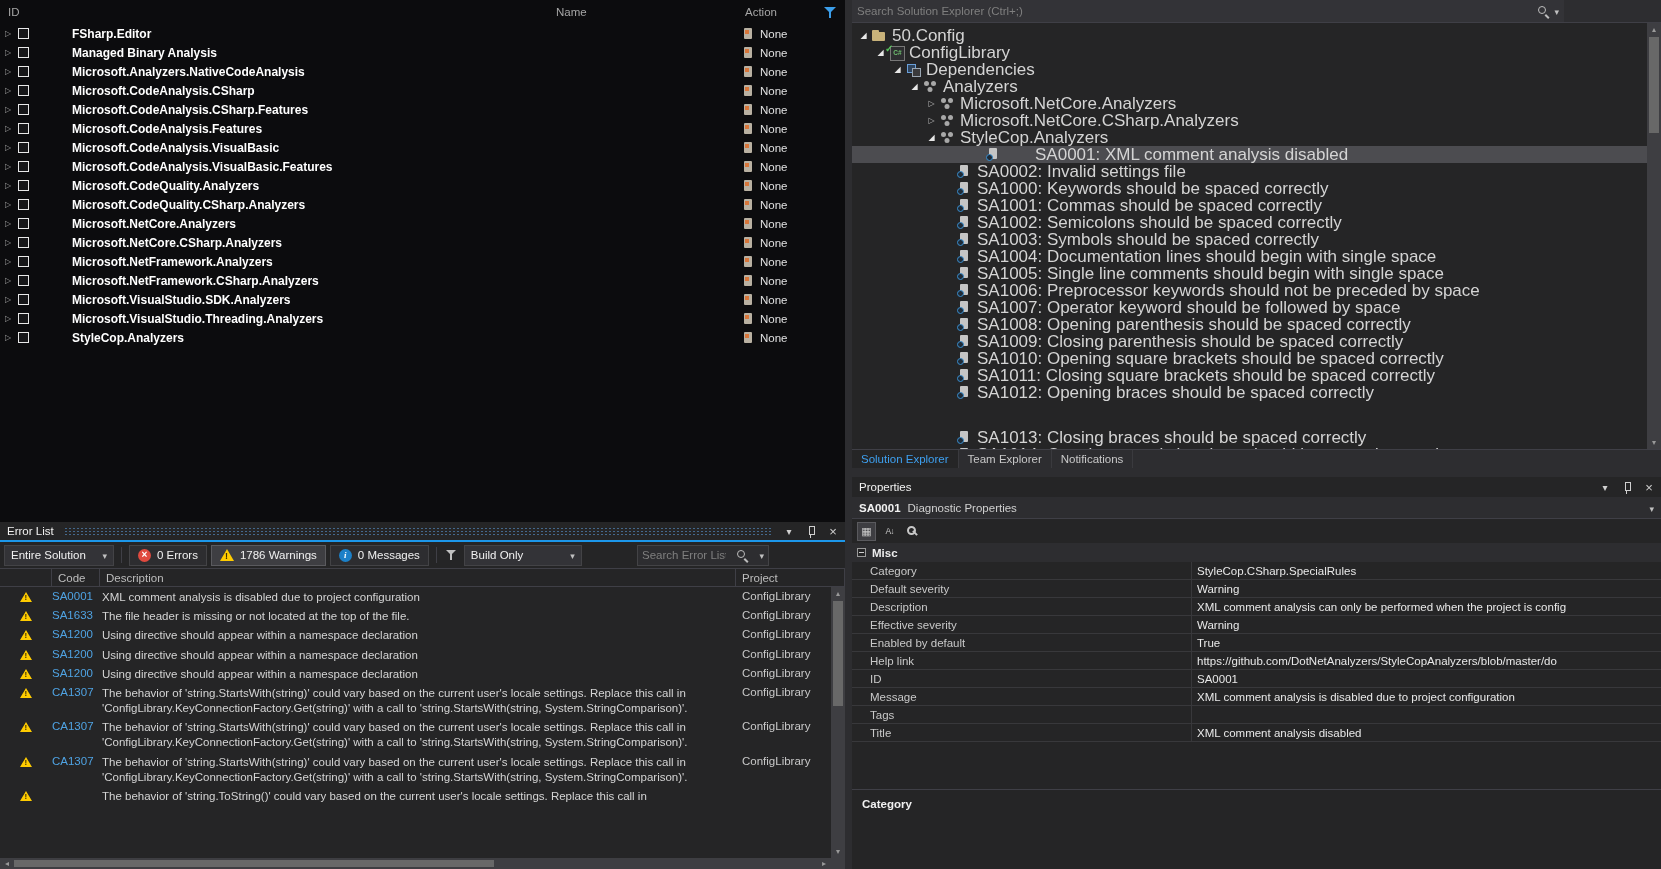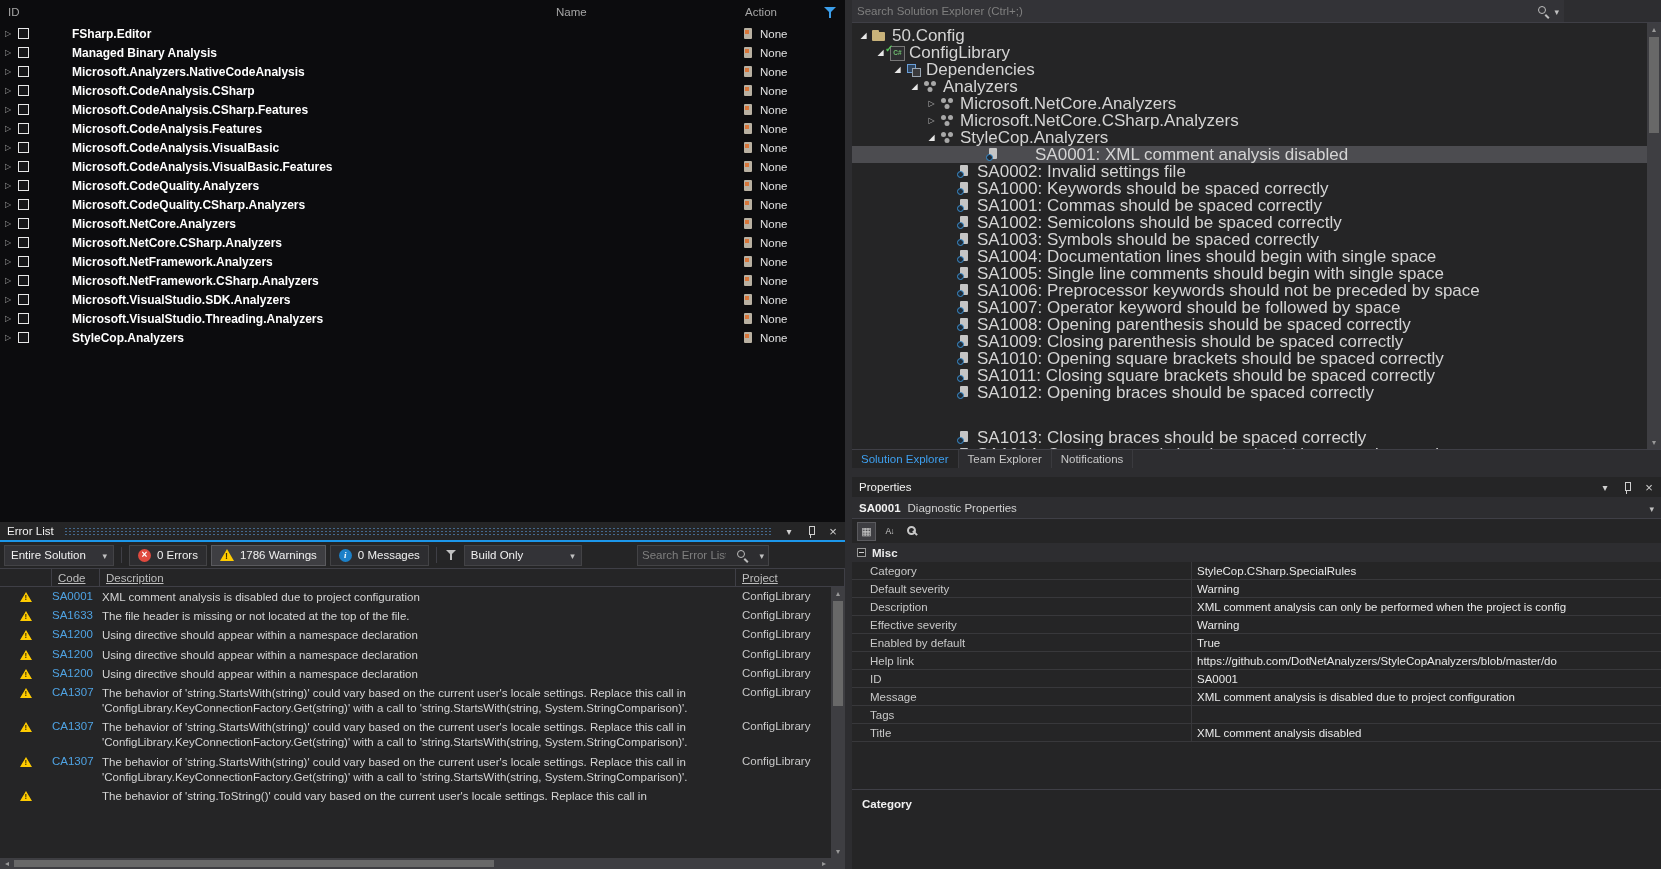--- a/index.html
+++ b/index.html
@@ -76,21 +76,21 @@
   .combo-build { width:118px; }
   .filter-btn { display:flex; align-items:center; gap:6px; height:21px; border:1px solid #434346; padding:0 8px;
                 color:#f1f1f1; font-size:11.5px; background:#2d2d30; white-space:nowrap; }
   .filter-btn.active { background:#3e3e42; border-color:#5a5a5e; }
   .mini-funnel { width:12px; height:12px; position:relative; margin:0 2px; }
   .mini-funnel::before { content:""; position:absolute; top:1px; left:0; border-left:5px solid transparent; border-right:5px solid transparent; border-top:5px solid #c0c0c0; }
   .mini-funnel::after  { content:""; position:absolute; top:5px; left:4px; width:2px; height:6px; background:#c0c0c0; }
   .el-search { margin-left:auto; margin-right:72px; width:132px; height:21px; background:#2d2d30; border:1px solid #434346;
                display:flex; align-items:center; padding:0 4px; gap:10px; }
   .el-search input { flex:1; min-width:0; background:transparent; border:0; outline:none; color:#d0d0d0; font-size:11.5px; }
-  .el-thead { height:18px; flex:0 0 18px; display:flex; color:#bdbdbd; font-size:11.5px; border-bottom:1px solid #3f3f46;text-decoration:underline; }
+  .el-thead { height:18px; flex:0 0 18px; display:flex; color:#bdbdbd; font-size:11.5px; border-bottom:1px solid #3f3f46; }
   .el-thead > div { border-right:1px solid #3f3f46; display:flex; align-items:center; padding:0 6px; }
   .th-icon { width:52px; flex:0 0 52px; } .th-code { width:48px; flex:0 0 48px; }
   .th-desc { width:636px; flex:0 0 636px; } .th-project { flex:1; }
   .el-body { position:relative; flex:1; overflow:hidden; }
   .el-rows { position:absolute; left:0; top:0; right:14px; bottom:11px; overflow:hidden; }
   .el-row { display:flex; align-items:flex-start; font-size:11.5px; color:#d4d4d4; padding:2px 0 1px 0; }
   .c-icon { width:52px; flex:0 0 52px; display:flex; justify-content:center; }
   .c-code { width:48px; flex:0 0 48px; color:#4fa3e3; padding-top:1px; }
   .c-desc { width:636px; flex:0 0 636px; padding:1px 6px 0 2px; line-height:1.32; white-space:pre-wrap; }
   .c-project { flex:1; padding:1px 0 0 6px; color:#c8c8c8; }

